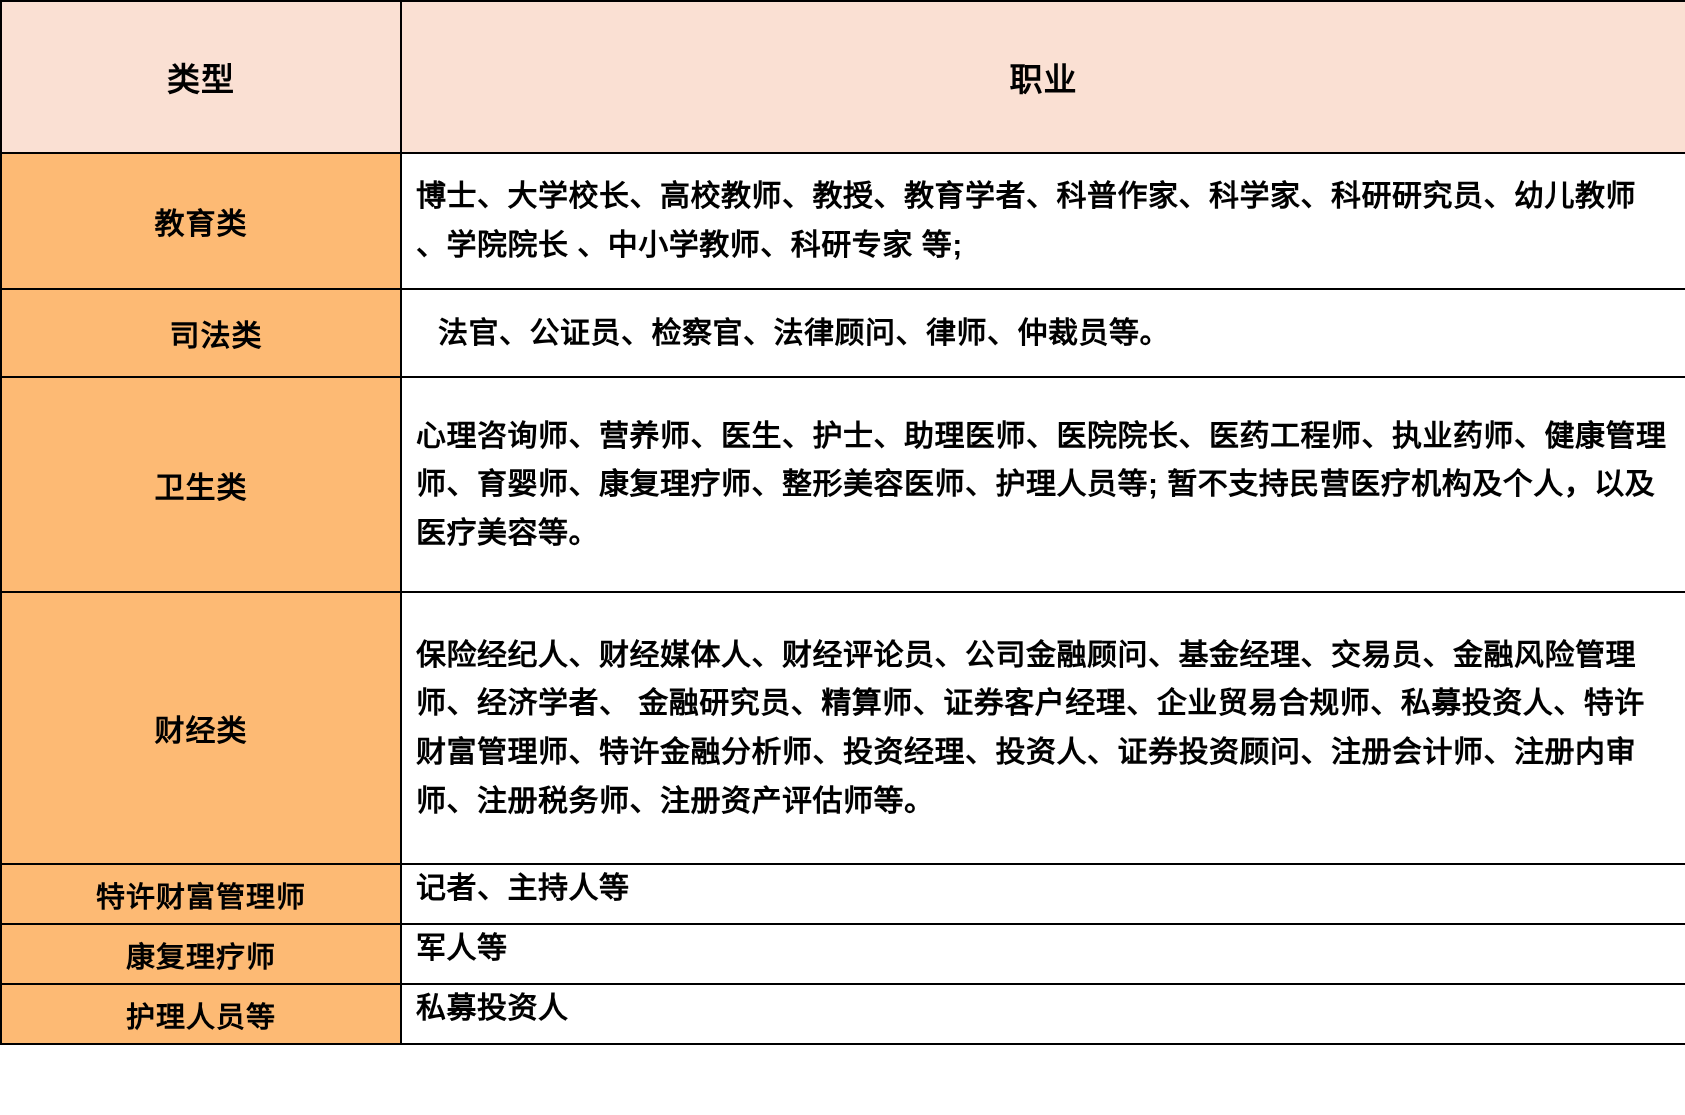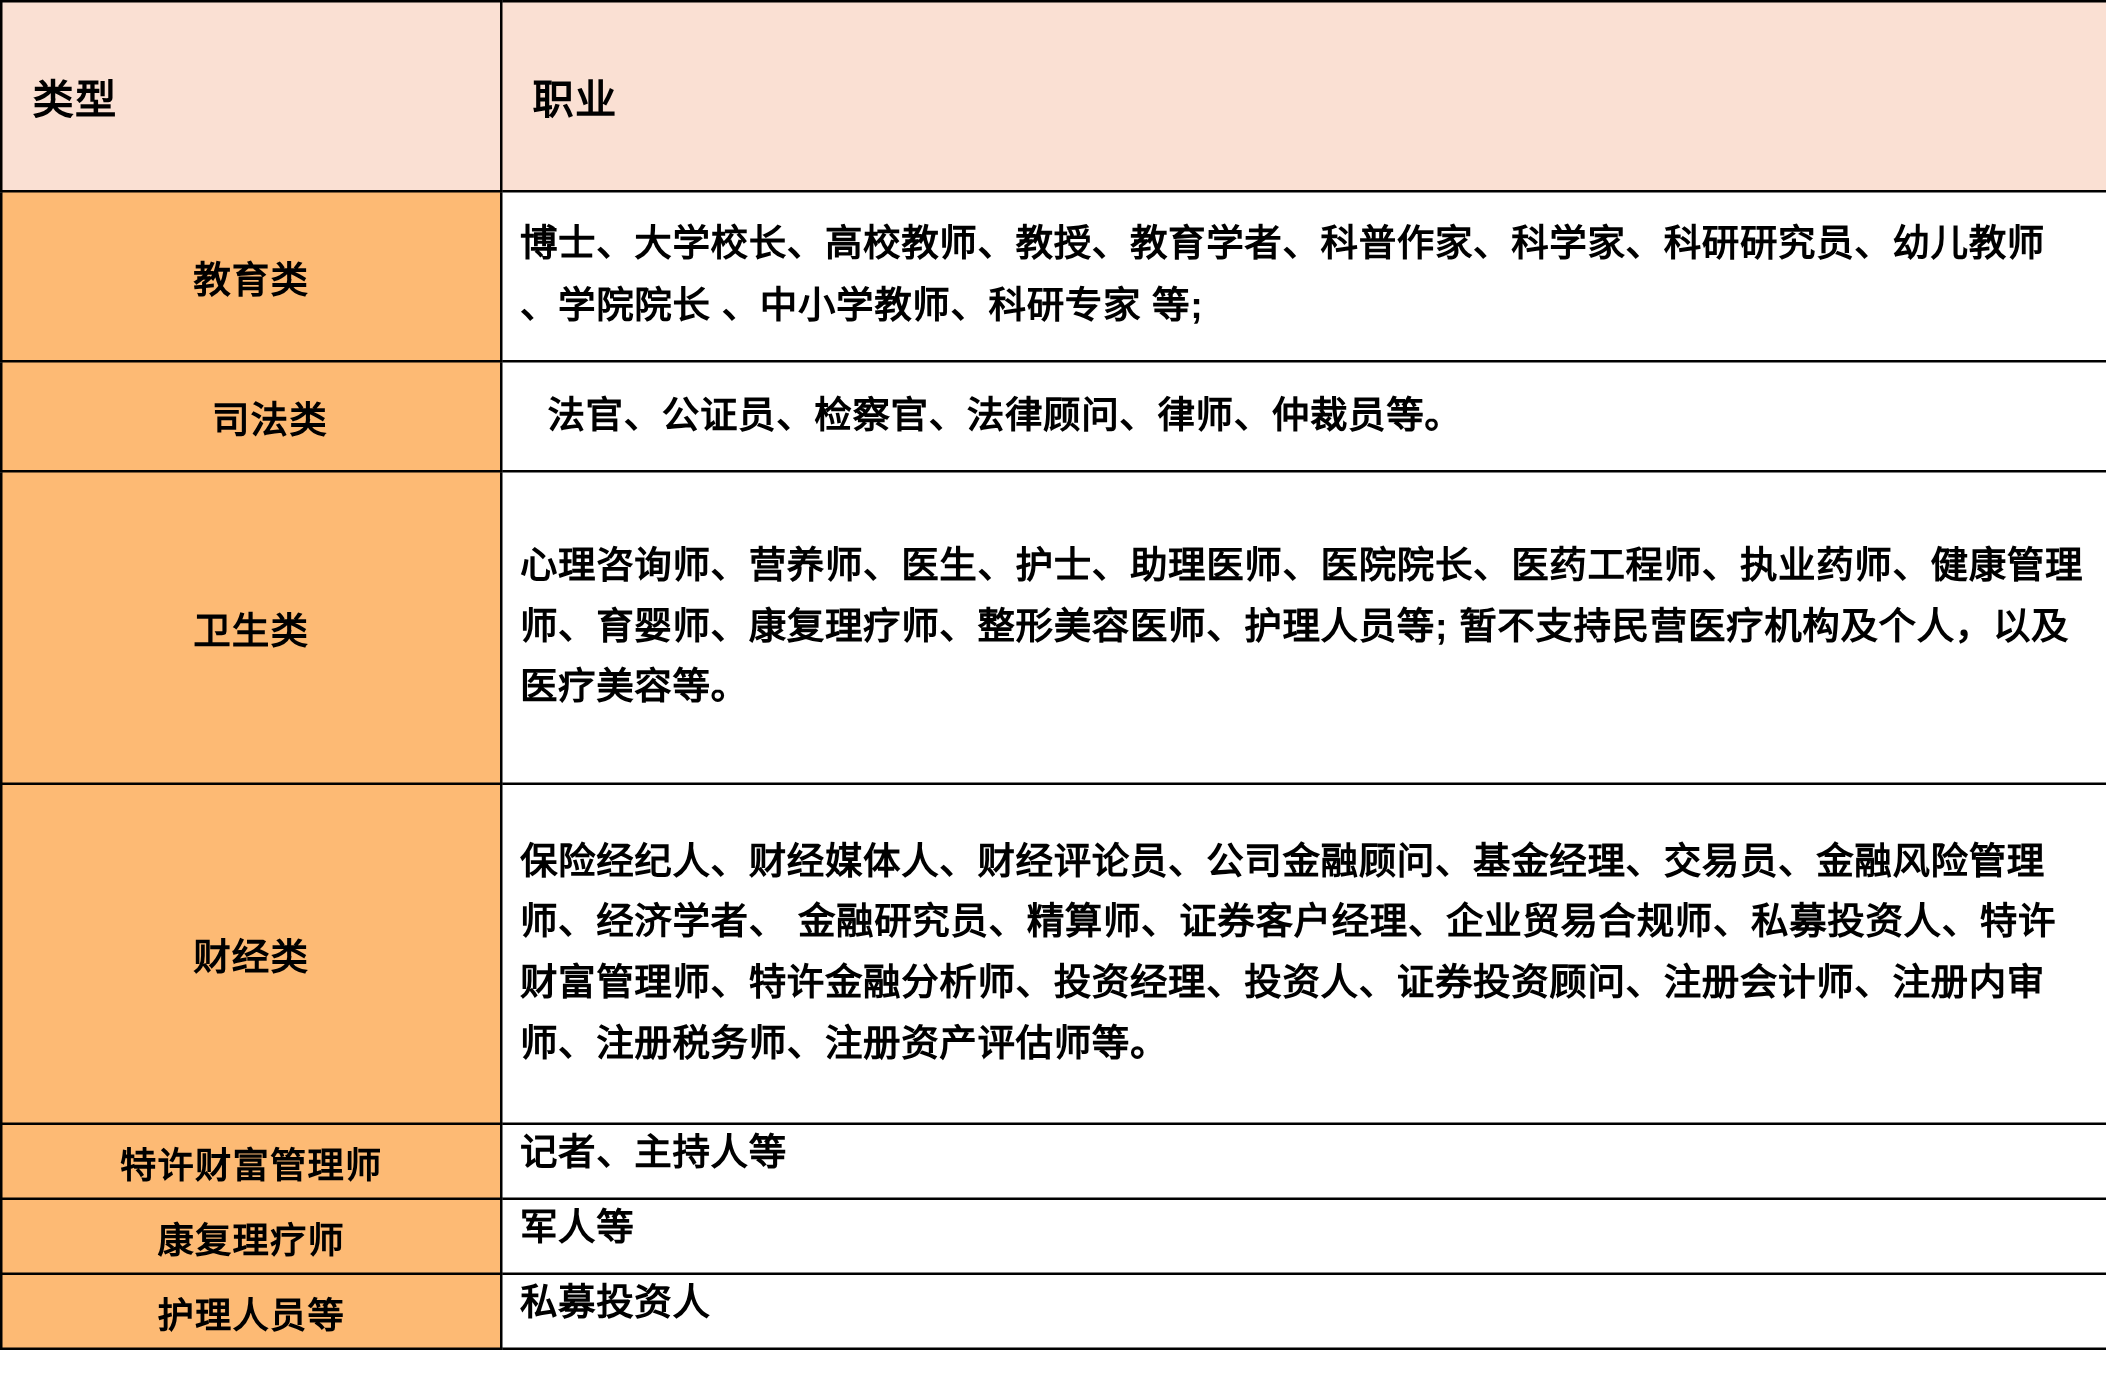--- a/index.html
+++ b/index.html
@@ -34,21 +34,21 @@
   }
   
   table.occ-table tr > *:first-child { border-left: 2px solid #000; }
   table.occ-table tr > *:last-child  { border-right: 2px solid #000; }
 
   thead th {
     background: #fae0d3;
     font-size: 33px;
     font-weight: bold;
     color: #000;
-    text-align: left;
+    text-align: center;
     height: 152px;
     padding: 0 24px;
     letter-spacing: 1px;
   }
 
   td.type-cell {
     background: #fdba74;
     text-align: center;
     font-size: 30px;
     font-weight: bold;
@@ -64,21 +64,21 @@
     color: #000;
     padding: 12px 14px 12px 14px;
     line-height: 1.62;
     letter-spacing: 0.5px;
     border-radius: 20px;
   }
 
   
   tr.r-edu td    { height: 136px; }
   tr.r-law td    { height: 88px; padding-left: 36px; }
-  tr.r-health td { height: 250px; }
+  tr.r-health td { height: 215px; }
   tr.r-fin td    { height: 272px; margin-top: 36px; }
   tr.r-short td  { height: 48px; }
   tr.r-short td.type-cell { font-size: 29px; }
   tr.r-short td.occ-cell { padding-top: 2px; padding-bottom: 16px; line-height: 1.3; }
 </style>
 </head>
 <body>
 
 <div class="table-wrap">
   <table class="occ-table">

